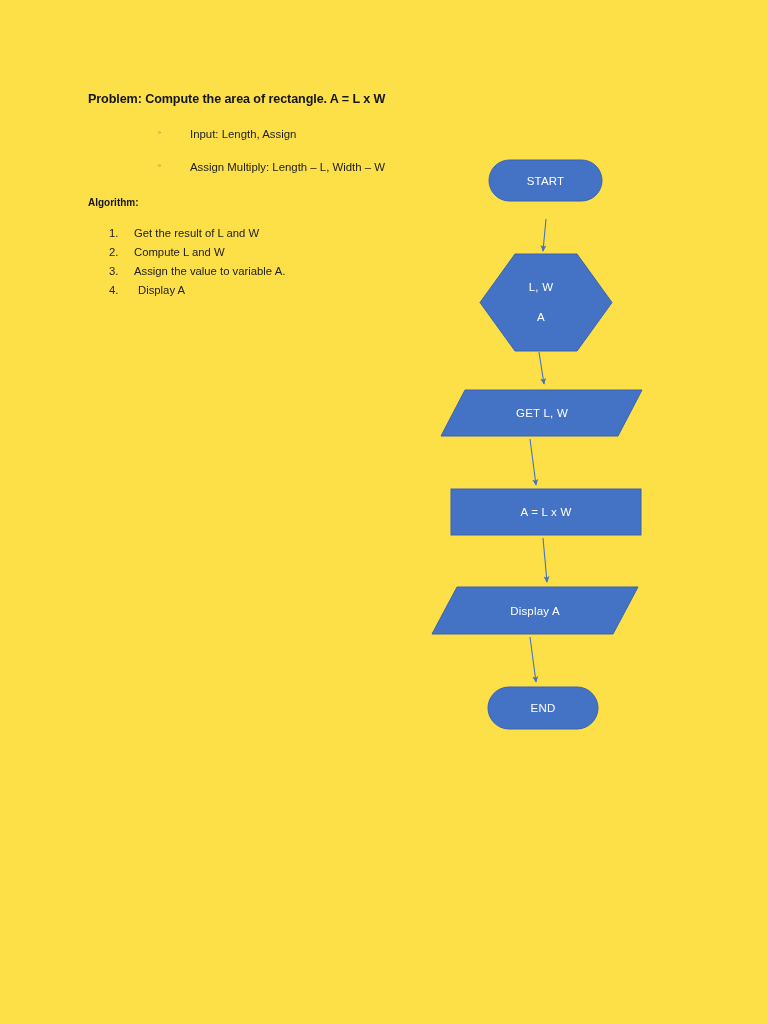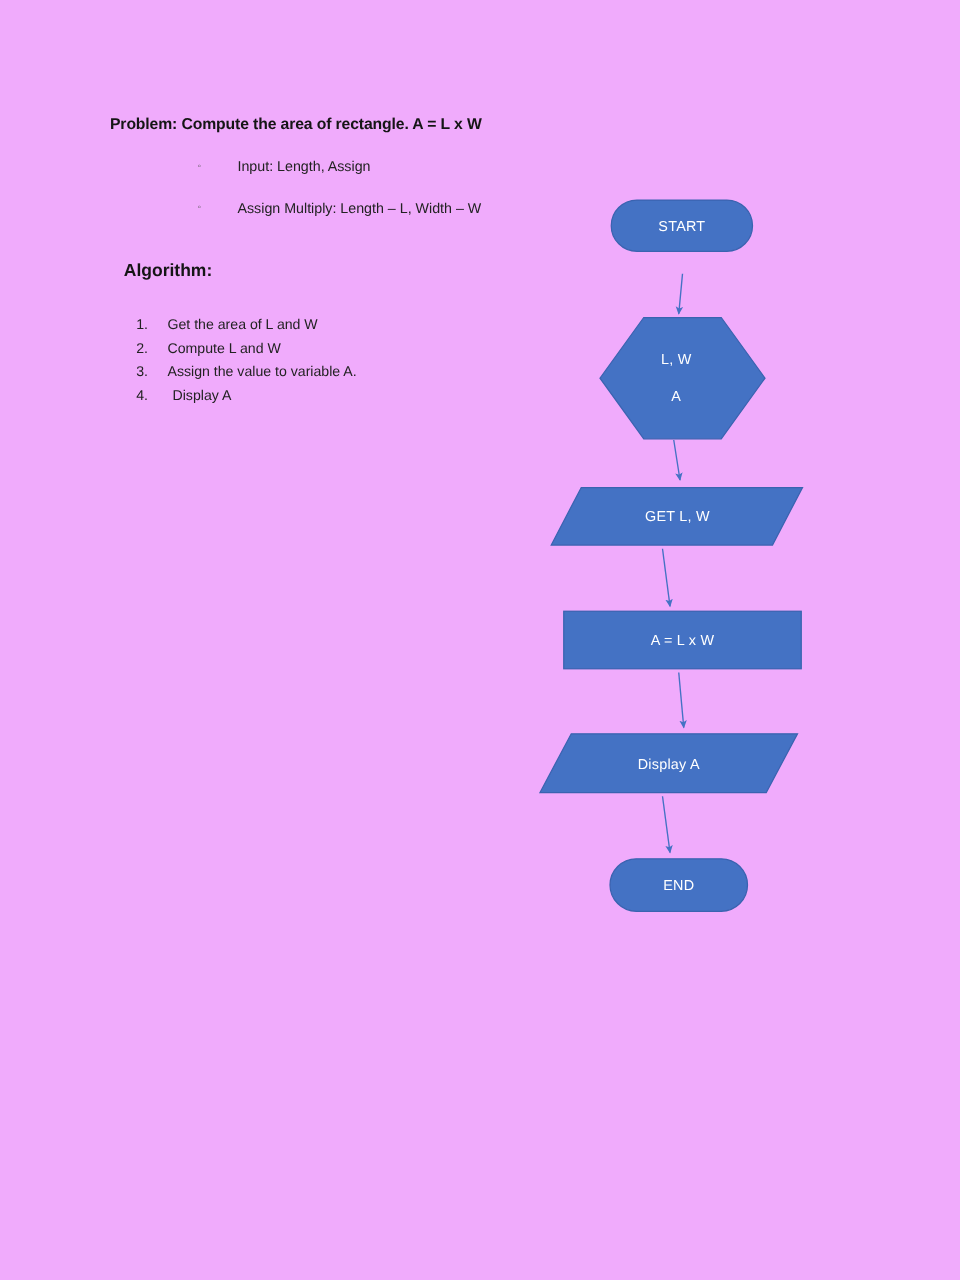--- a/index.html
+++ b/index.html
@@ -13,21 +13,21 @@
     position: relative;
     overflow: hidden;
     font-family: "Liberation Sans", sans-serif;
     color: #1a1a1a;
     -webkit-font-smoothing: antialiased;
   }
 
   .page {
     position: absolute;
     inset: 0;
-    background: #f0abfc;
+    background: #fde047;
   }
 
   
   .text-column {
     position: absolute;
     left: 88px;
     top: 92px;
     width: 350px;
   }
 
@@ -58,24 +58,24 @@
   .bullet-item .bullet-mark {
     position: absolute;
     left: 70px;
     top: 0px;
     font-size: 8px;
     color: #555;
     line-height: 1.6;
   }
 
   .algorithm-heading {
-    font-size: 14px;
+    font-size: 10px;
     font-weight: bold;
     color: #151515;
-    margin: 11px;
+    margin: 0;
     padding-top: 23px;
   }
 
   .steps-list {
     margin: 0;
     padding: 0;
     list-style: none;
     padding-top: 16px;
   }
   .step-item {
@@ -134,21 +134,21 @@
         <span class="bullet-mark">◦</span>
         <span>Assign Multiply: Length – L, Width – W</span>
       </li>
     </ul>
 
     <p class="algorithm-heading">Algorithm:</p>
 
     <ol class="steps-list">
       <li class="step-item">
         <span class="step-num">1.</span>
-        <span>Get the area of L and W</span>
+        <span>Get the result of L and W</span>
       </li>
       <li class="step-item">
         <span class="step-num">2.</span>
         <span>Compute L and W</span>
       </li>
       <li class="step-item">
         <span class="step-num">3.</span>
         <span>Assign the value to variable A.</span>
       </li>
       <li class="step-item indented">

